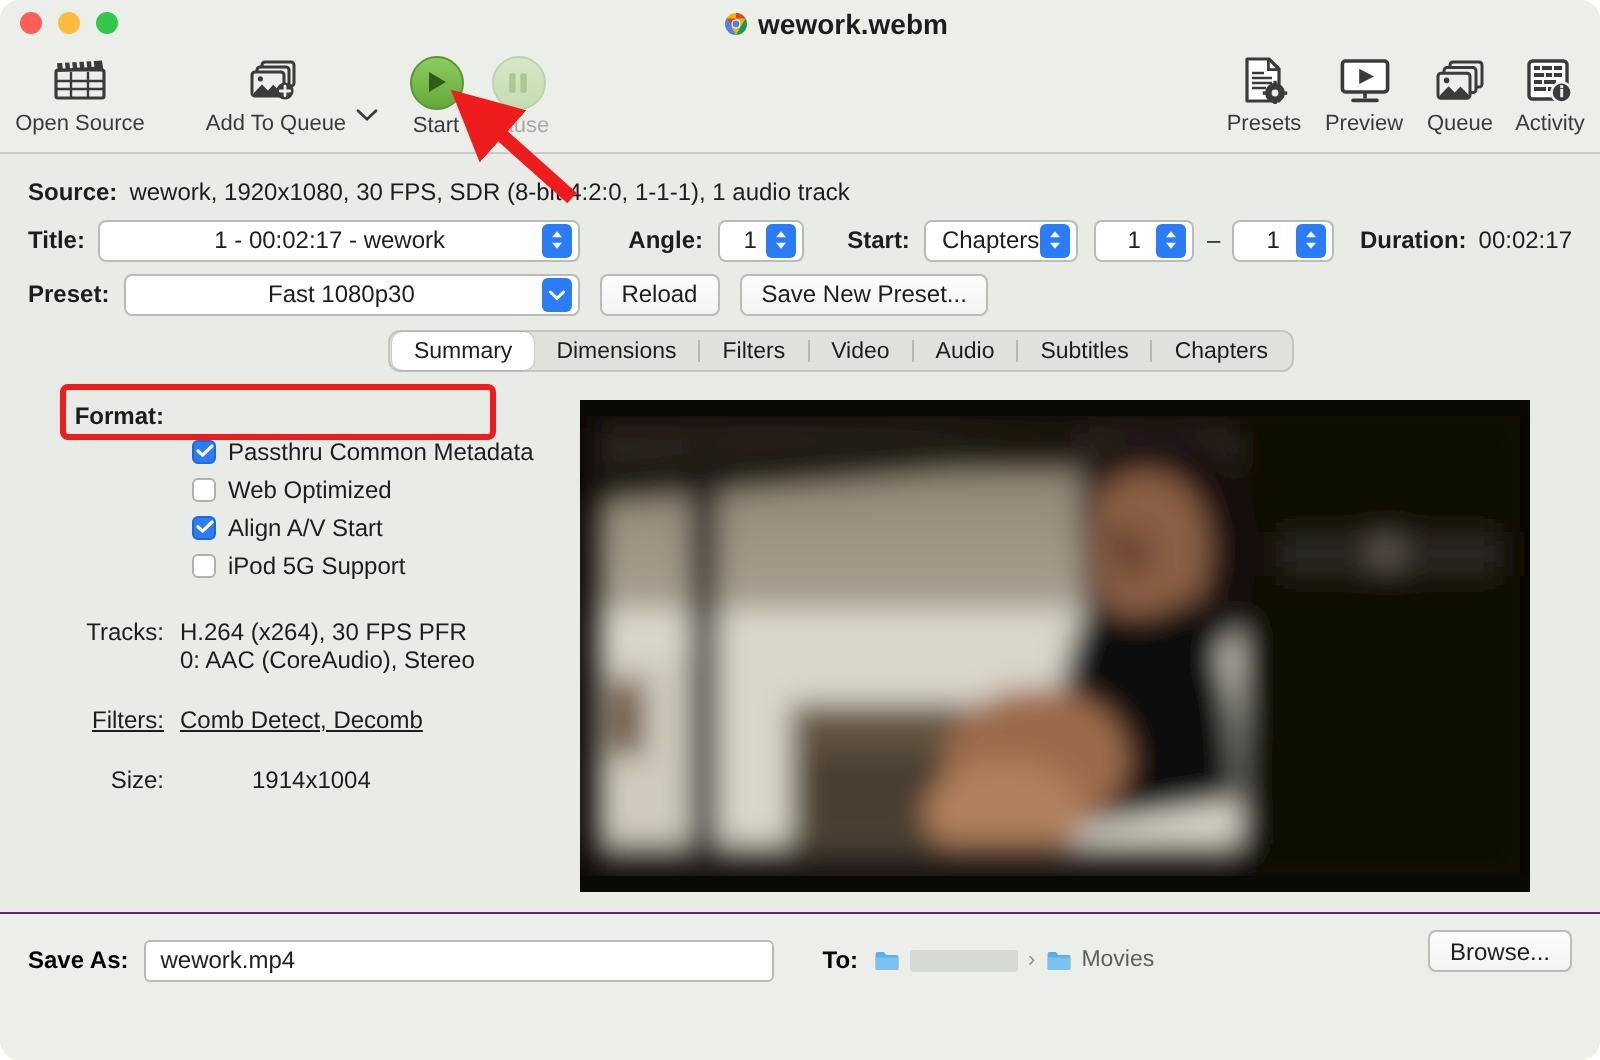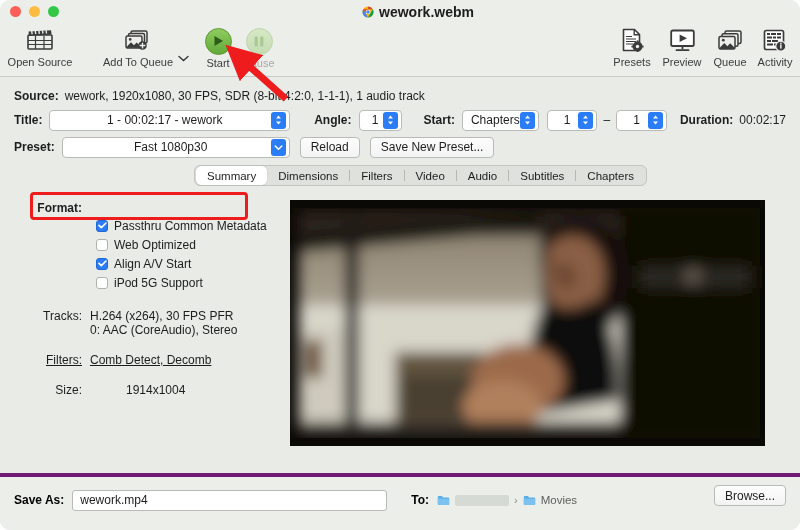--- a/index.html
+++ b/index.html
@@ -157,23 +157,23 @@
     position: absolute; left: 290px; top: 200px;
     width: 475px; height: 246px;
     background: #0c0a07;
     overflow: hidden;
   }
   #preview svg { display:block; width: 100%; height: 100%; }
 
   
   #bottombar {
     position: absolute; left: 0; right: 0; bottom: 0;
-    height: 57px;
+    height: 74px;
     background: #eceeea;
-    border-top: 4px solid #701a75;
+    border-top: 1px solid #701a75;
   }
   #bottomrow { display: flex; align-items: center; height: 38px; padding: 8px 14px 0 14px; font-size: 12px; }
   #saveas-input {
     width: 315px; height: 21px;
     background: #fff; border: 1px solid #b9bbb7; border-radius: 3px;
     display: flex; align-items: center; padding: 0 7px;
     margin-left: 8px; font-size: 12px; color: #1d1d1d;
   }
   #to-label { margin-left: 24px; font-weight: bold; }
   .folder-ico { width: 13px; height: 13px; display:block; flex:none; }

